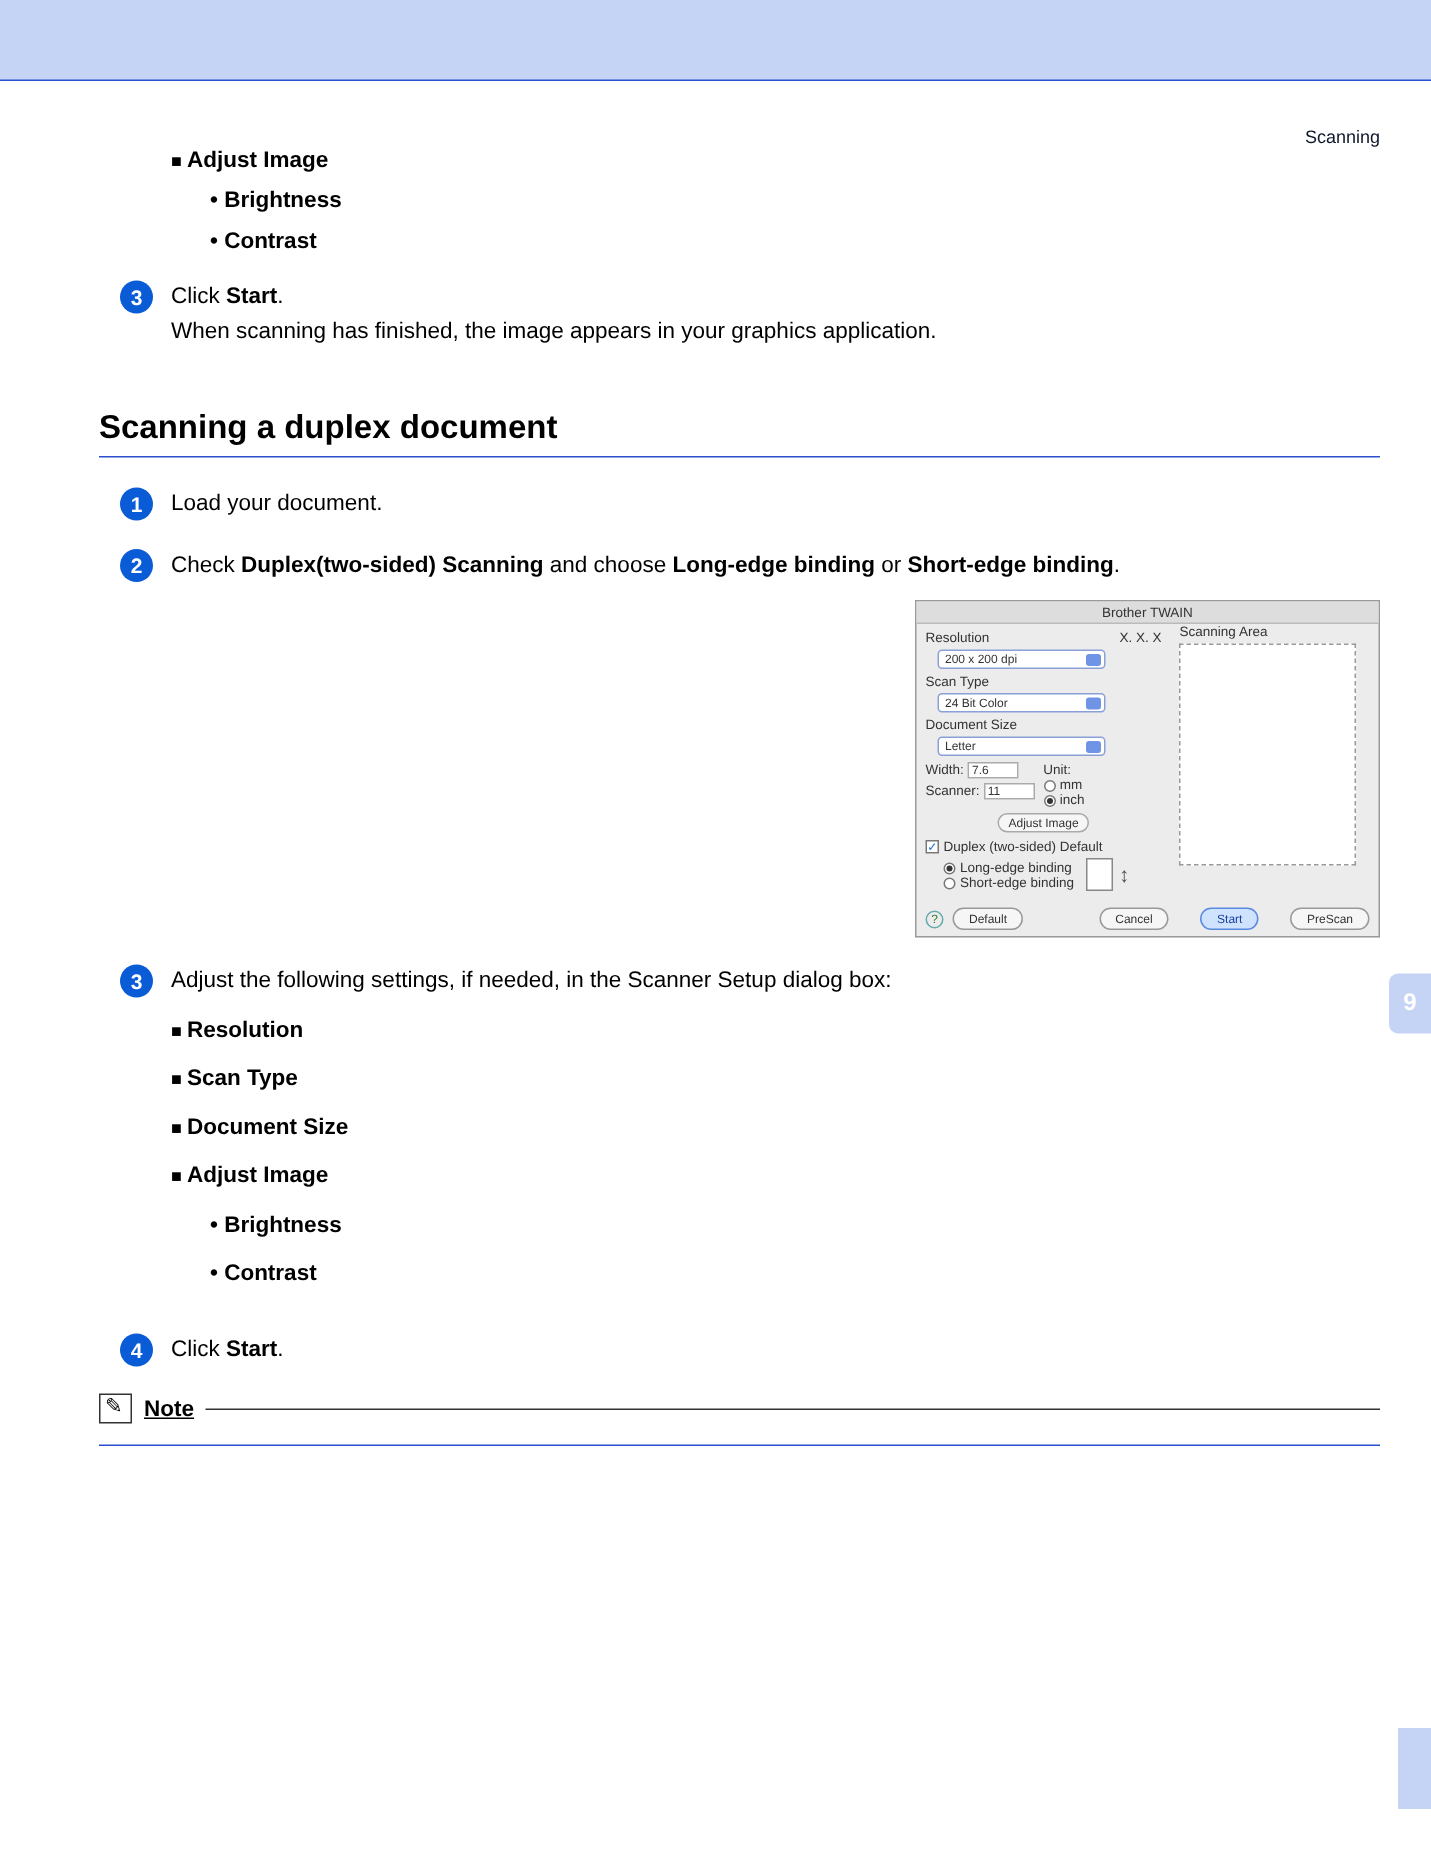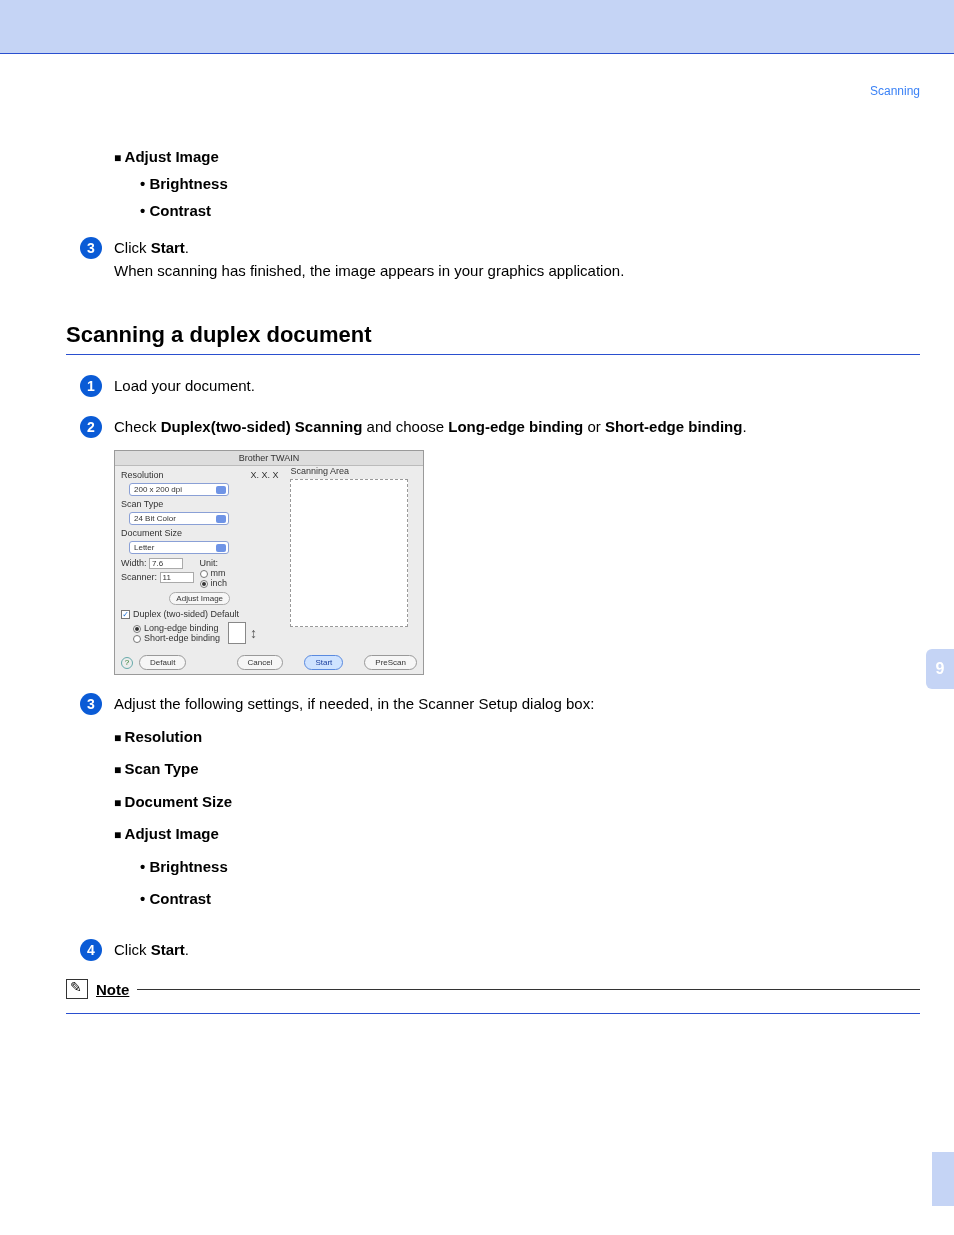--- a/index.html
+++ b/index.html
@@ -1,40 +1,40 @@
 <!DOCTYPE html>
 <html><head>
 <meta charset="utf-8">
 <style>
   * { box-sizing: border-box; margin: 0; padding: 0; }
   body { font-family: Arial, Helvetica, sans-serif; font-size: 15px; color: #000; background: #fff; width: 954px; }
   .top-banner { height: 54px; background: #c5d4f5; border-bottom: 1px solid #2a4fcf; }
   .page { padding: 30px 34px 0 34px; position: relative; }
-  .running-head { text-align: right; font-size: 12px; color: #3b82f6; margin-bottom: 50px; }
+  .running-head { text-align: right; font-size: 12px; color: #0f172a; }
   .content { padding-left: 48px; padding-right: 0; margin-left: 32px; }
   .sq-list { list-style: none; margin-left: 0; }
   .sq-item::before { content: "■ "; font-size: 12px; }
   .sq-item { font-weight: bold; margin-bottom: 10px; }
   .dot-list { list-style: none; margin-left: 26px; }
   .dot-item::before { content: "• "; }
   .dot-item { font-weight: bold; margin-bottom: 10px; }
   .step { display: flex; align-items: flex-start; margin-left: -34px; margin-top: 18px; margin-bottom: 6px; }
   .step-badge { width: 22px; height: 22px; border-radius: 50%; background: #0a5bd6; color: #fff; font-weight: bold; font-size: 14px; display: flex; align-items: center; justify-content: center; flex-shrink: 0; margin-right: 12px; }
   .step-body { flex: 1; line-height: 1.5; }
   .bold { font-weight: bold; }
   h2.section { font-size: 22px; font-weight: bold; margin-top: 40px; margin-bottom: 6px; margin-left: -48px; }
   .blue-rule { height: 1px; background: #2a4fcf; margin-left: -48px; margin-bottom: 20px; }
-  .dialog-wrap { display: flex; justify-content: flex-start; margin: 12px 0 16px 0; }
+  .dialog-wrap { display: flex; justify-content: flex-end; margin: 12px 0 16px 0; }
   .dialog { width: 310px; border: 1px solid #9a9a9a; background: #ececec; font-size: 9px; color: #333; }
   .dialog-title { text-align: center; background: #ddd; padding: 2px 0; border-bottom: 1px solid #bbb; font-size: 9px; }
   .dialog-body { display: flex; }
   .dialog-left { width: 55%; padding: 4px 6px; }
   .dialog-right { width: 45%; padding: 0 6px; }
   .d-row { margin-bottom: 3px; }
-  .d-select { display: inline-block; background: #fff; border: 1px solid #8aa0d6; border-radius: 3px; padding: 1px 4px; width: 100px; font-size: 8px; position: relative; margin-left: 8px; }
+  .d-select { display: inline-block; background: #fff; border: 1px solid #8aa0d6; border-radius: 3px; padding: 1px 4px; width: 112px; font-size: 8px; position: relative; margin-left: 8px; }
   .d-select::after { content: ""; position: absolute; right: 2px; top: 2px; width: 10px; height: 8px; background: #6f94e6; border-radius: 2px; }
   .d-input { display: inline-block; background: #fff; border: 1px solid #aaa; padding: 0 2px; width: 34px; font-size: 8px; }
   .d-btn-sm { display: inline-block; background: #f6f6f6; border: 1px solid #aaa; border-radius: 8px; padding: 1px 6px; font-size: 8px; }
   .d-btn { display: inline-block; background: #f6f6f6; border: 1px solid #999; border-radius: 9px; padding: 2px 10px; font-size: 8px; }
   .d-btn.primary { background: #cfe3ff; border-color: #5a8adf; color: #1a3e9e; }
   .d-radio { display: inline-block; width: 8px; height: 8px; border: 1px solid #777; border-radius: 50%; vertical-align: middle; margin-right: 3px; background: #fff; }
   .d-radio.checked::after { content: ""; display: block; width: 4px; height: 4px; background: #333; border-radius: 50%; margin: 1px auto; }
   .d-check { display: inline-block; width: 9px; height: 9px; border: 1px solid #777; background: #fff; vertical-align: middle; margin-right: 3px; color: #1a6ed6; font-size: 8px; line-height: 7px; text-align: center; }
   .scan-area { border: 1px dashed #999; background: #fff; width: 118px; height: 148px; margin-top: 3px; }
   .d-footer { display: flex; justify-content: space-between; align-items: center; padding: 4px 6px; }

